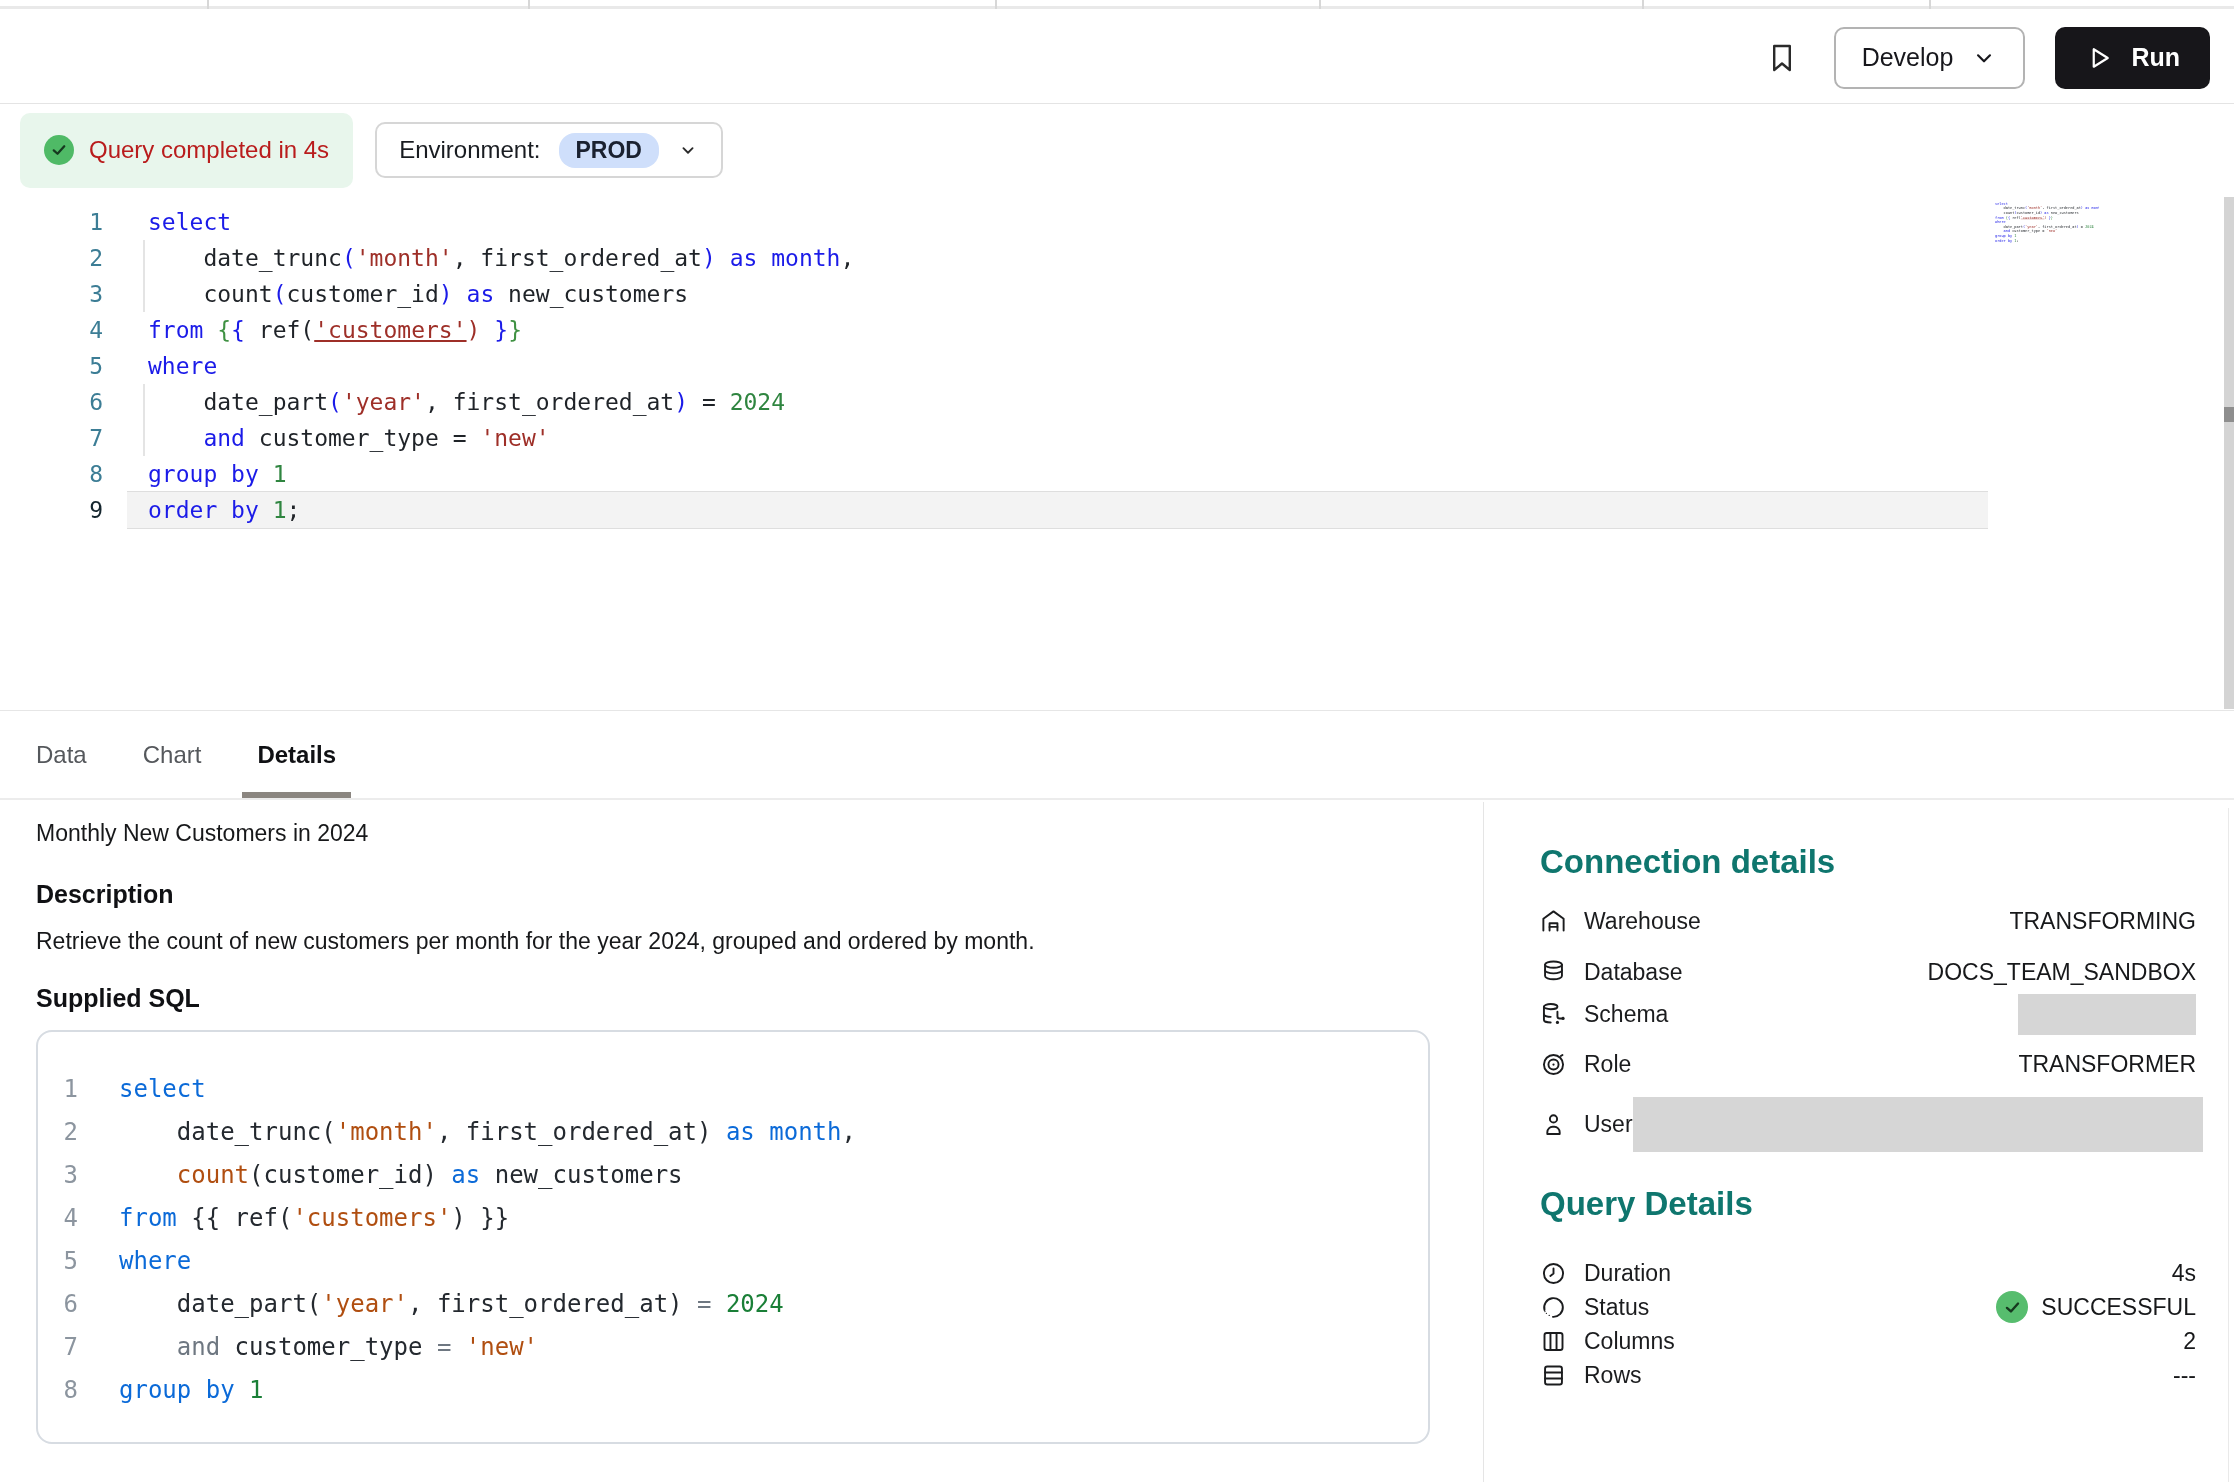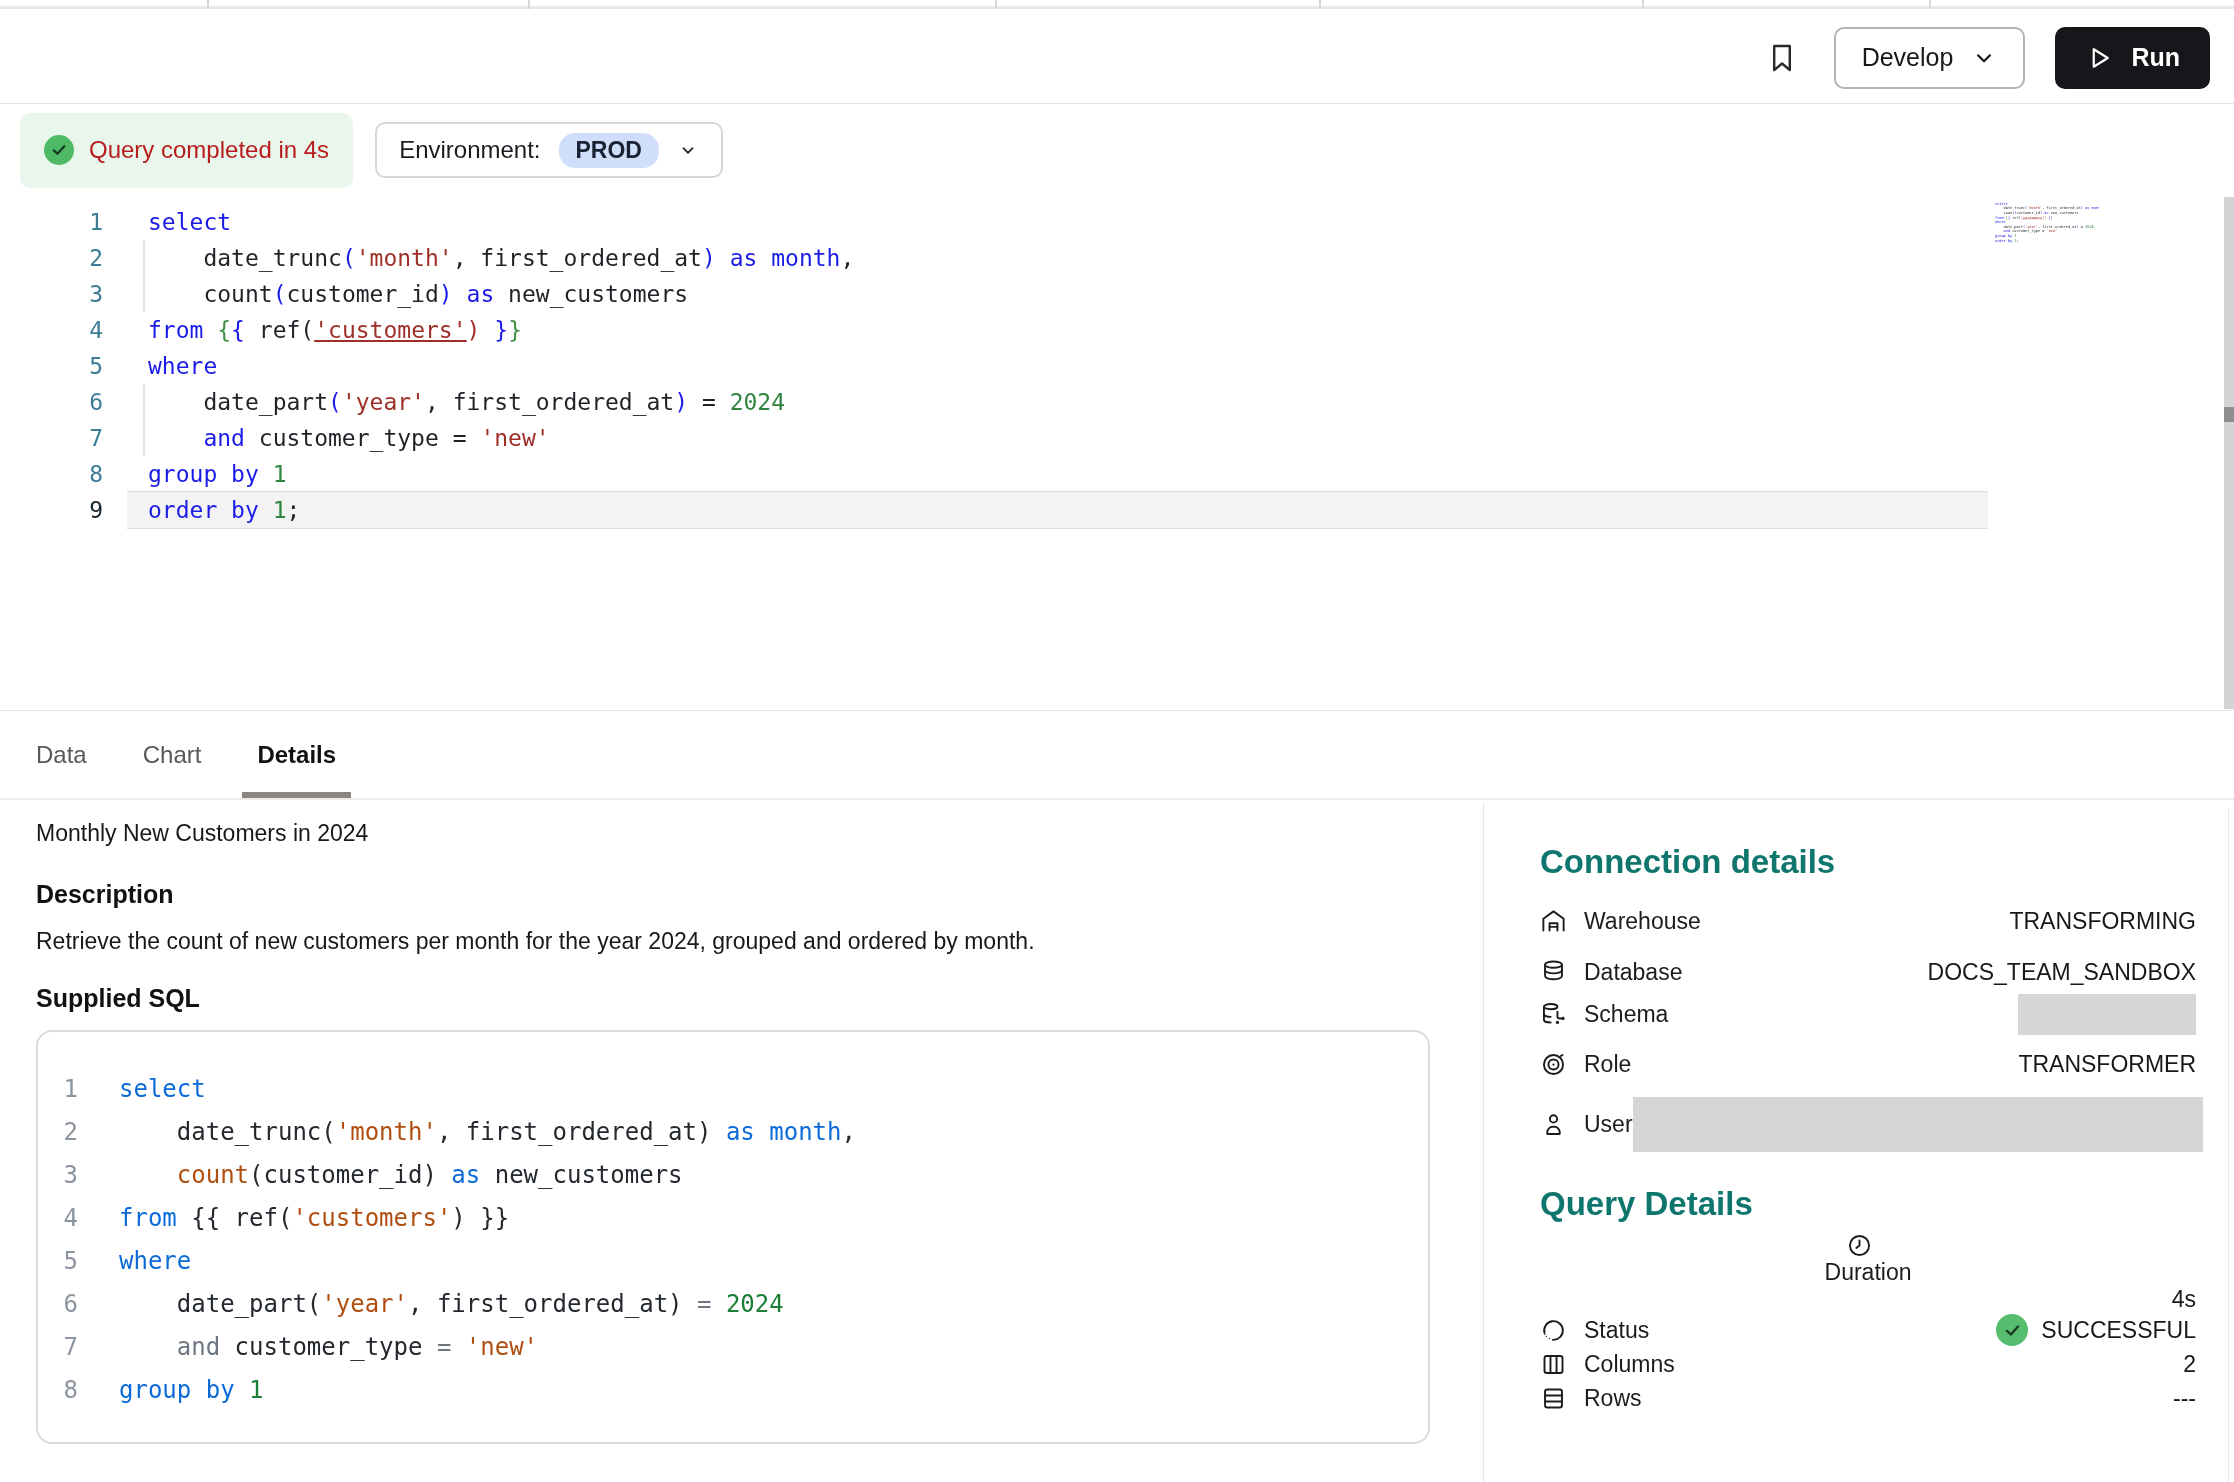--- a/index.html
+++ b/index.html
@@ -91,21 +91,21 @@
   .side-col { width:751px; flex:none; border-left:1px solid #e5e5e5; position:relative; padding:0 38px 0 56px; }
   .side-col::after { content:""; position:absolute; right:5px; top:6px; bottom:0; width:1px; background:#e9e9e9; }
   .p-h { font-size:33px; line-height:32px; font-weight:700; color:#0f766e; }
   .h-conn { margin-top:44px; } .h-qd { margin-top:36px; }
   .detail-row { display:flex; align-items:center; min-height:34px; }
   .detail-row .ric { width:27px; height:27px; flex:none; margin-right:17px; color:#1b1c1e; display:flex; align-items:center; }
   .detail-row .rlabel { font-size:23px; color:#1b1c1e; }
   .detail-row .rvalue { margin-left:auto; font-size:23px; color:#17181a; text-align:right; }
   .r-warehouse { margin-top:26px; } .r-database { margin-top:14px;align-items:flex-end; } .r-schema { margin-top:8px; min-height:41px; }
   .r-role { margin-top:12px; } .r-user { margin-top:16px; min-height:55px; }
-  .r-duration { margin-top:12px;flex-direction:column; } .r-status, .r-columns, .r-rows { margin-top:0; }
+  .r-duration { margin-top:36px; } .r-status, .r-columns, .r-rows { margin-top:0; }
   .redacted { background:#d6d6d6; margin-left:auto; }
   .redacted.schema { width:178px; height:41px; }
   .redacted.user { width:605px; height:55px; margin-right:-7px; }
   .status-badge { margin-left:auto; display:flex; align-items:center; gap:13px; font-size:23px; color:#17181a; }
   .badge-circle { width:32px; height:32px; border-radius:50%; background:#57bd6e; display:flex; align-items:center; justify-content:center; flex:none; }
 
   svg { display:block; }
 </style>
 </head>
 <body>

